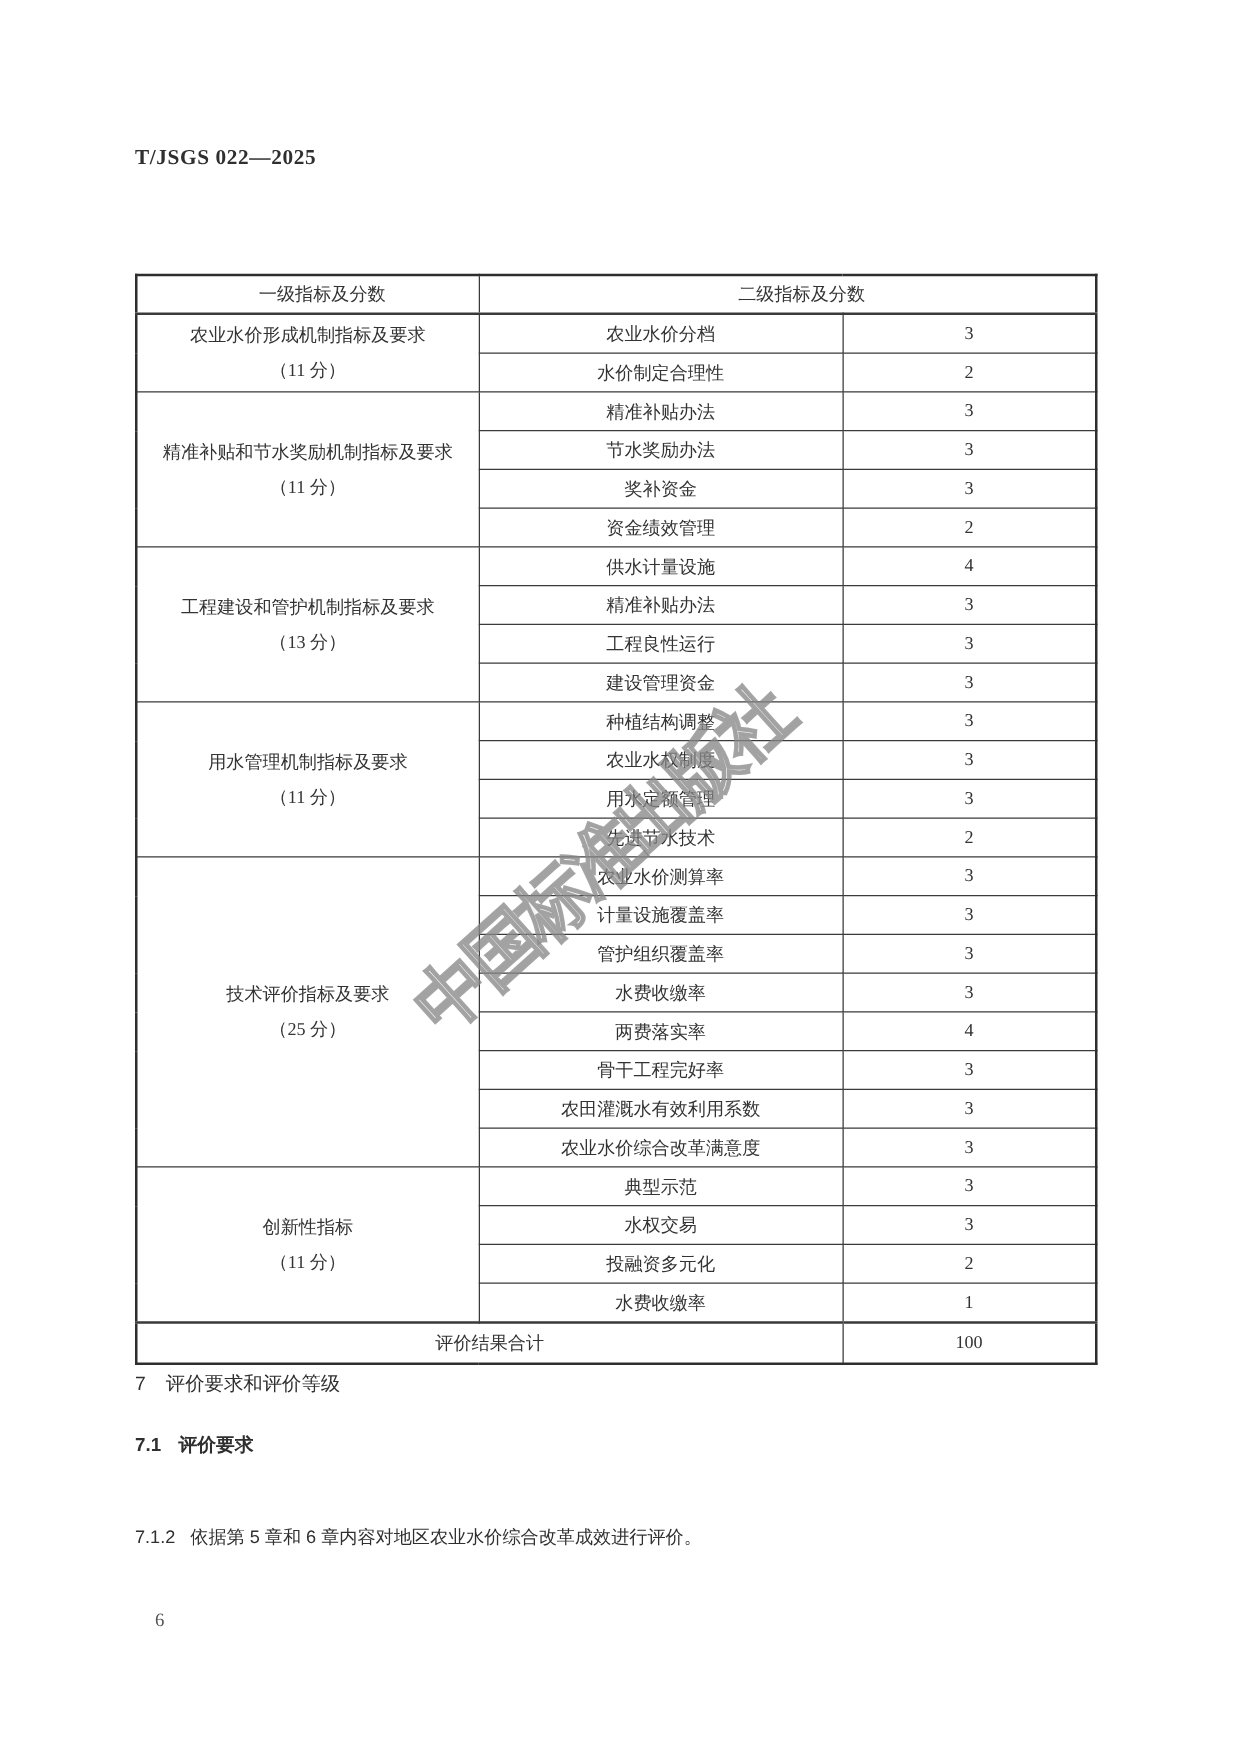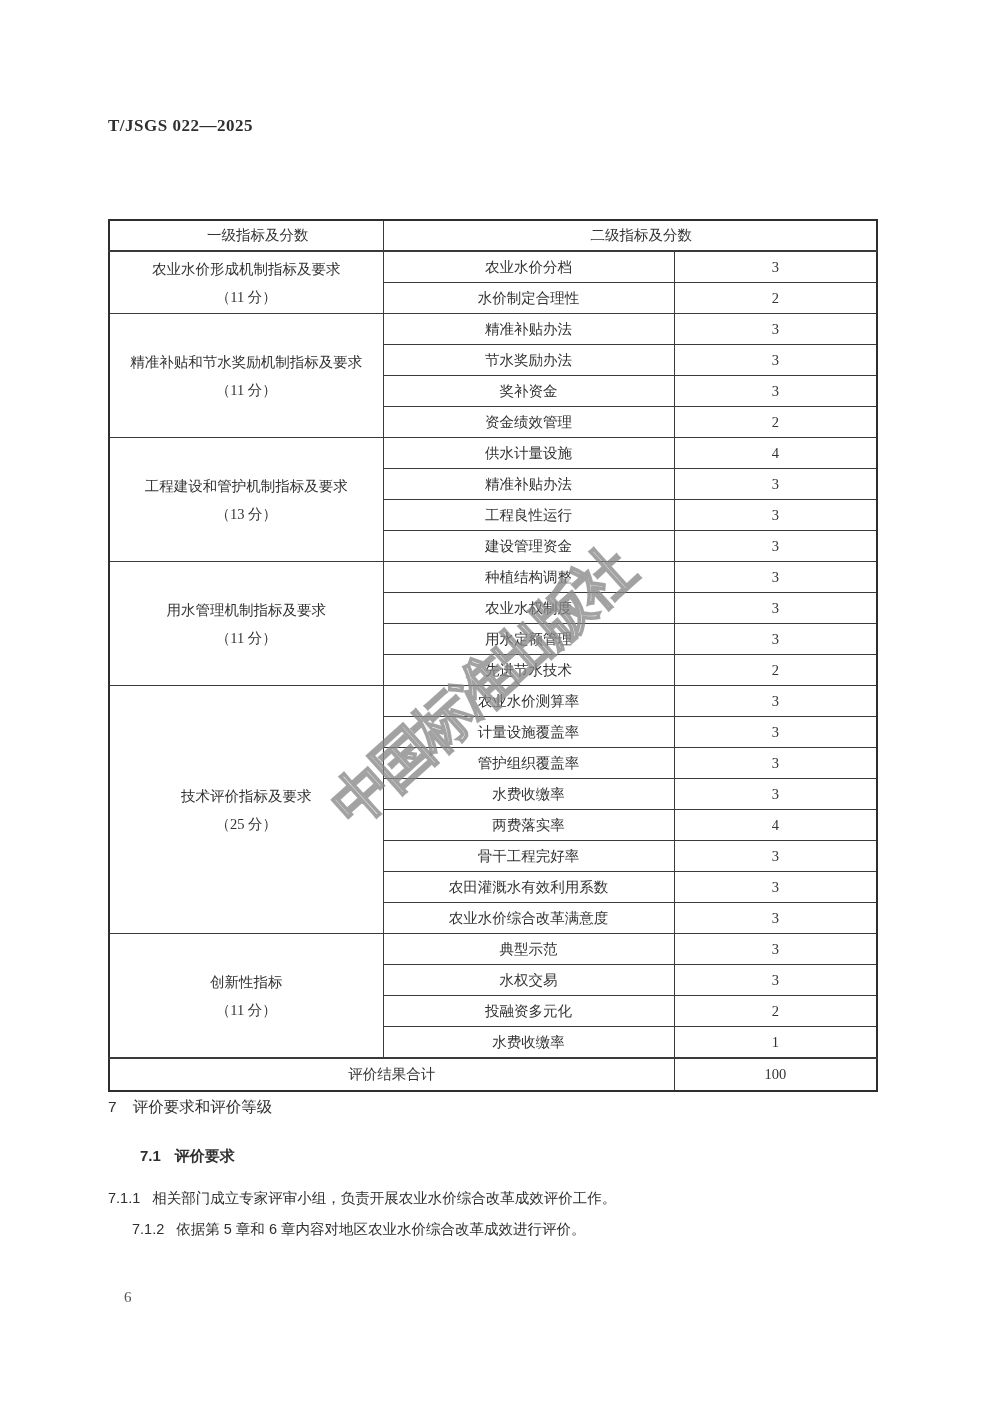--- a/index.html
+++ b/index.html
@@ -90,24 +90,24 @@
   .sec {
     position: absolute;
     left: 108px;
     font-family: "Liberation Sans", sans-serif;
     color: #2f2f2f;
     white-space: nowrap;
   }
   .sec .num { display: inline-block; }
   .h1-level { top: 1097px; font-weight: normal; font-size: 15.5px; }
   .h1-level .num { margin-right: 16px; }
-  .h2-level { top: 1147px; font-weight: bold; font-size: 15px; margin-left: 32px; }
+  .h2-level { top: 1147px; font-weight: bold; font-size: 15px; }
   .h2-level .num { margin-right: 14px; }
   .clause-1 { top: 1189px; font-size: 14.5px; }
-  .clause-2 { top: 1220px; font-size: 14.5px; margin-left: 24px; }
+  .clause-2 { top: 1220px; font-size: 14.5px; }
   .clause-1 .num, .clause-2 .num { margin-right: 12px; }
   .page-number {
     position: absolute;
     left: 124px;
     top: 1289px;
     font-family: "Liberation Serif", serif;
     font-size: 15px;
     color: #555555;
   }
 </style>
@@ -270,23 +270,20 @@
   <div class="watermark">中国标准出版社</div>
 
   <div class="sec h1-level">
     <span class="num">7</span><span>评价要求和评价等级</span>
   </div>
 
   <div class="sec h2-level">
     <span class="num">7.1</span><span>评价要求</span>
   </div>
 
-  <div class="sec clause-1">
-    <span class="num">7.1.1</span><span>相关部门成立专家评审小组，负责开展农业水价综合改革成效评价工作。</span>
-  </div>
 
   <div class="sec clause-2">
     <span class="num">7.1.2</span><span>依据第 5 章和 6 章内容对地区农业水价综合改革成效进行评价。</span>
   </div>
 
   <div class="page-number">6</div>
 
 </div>
 
 </body></html>

